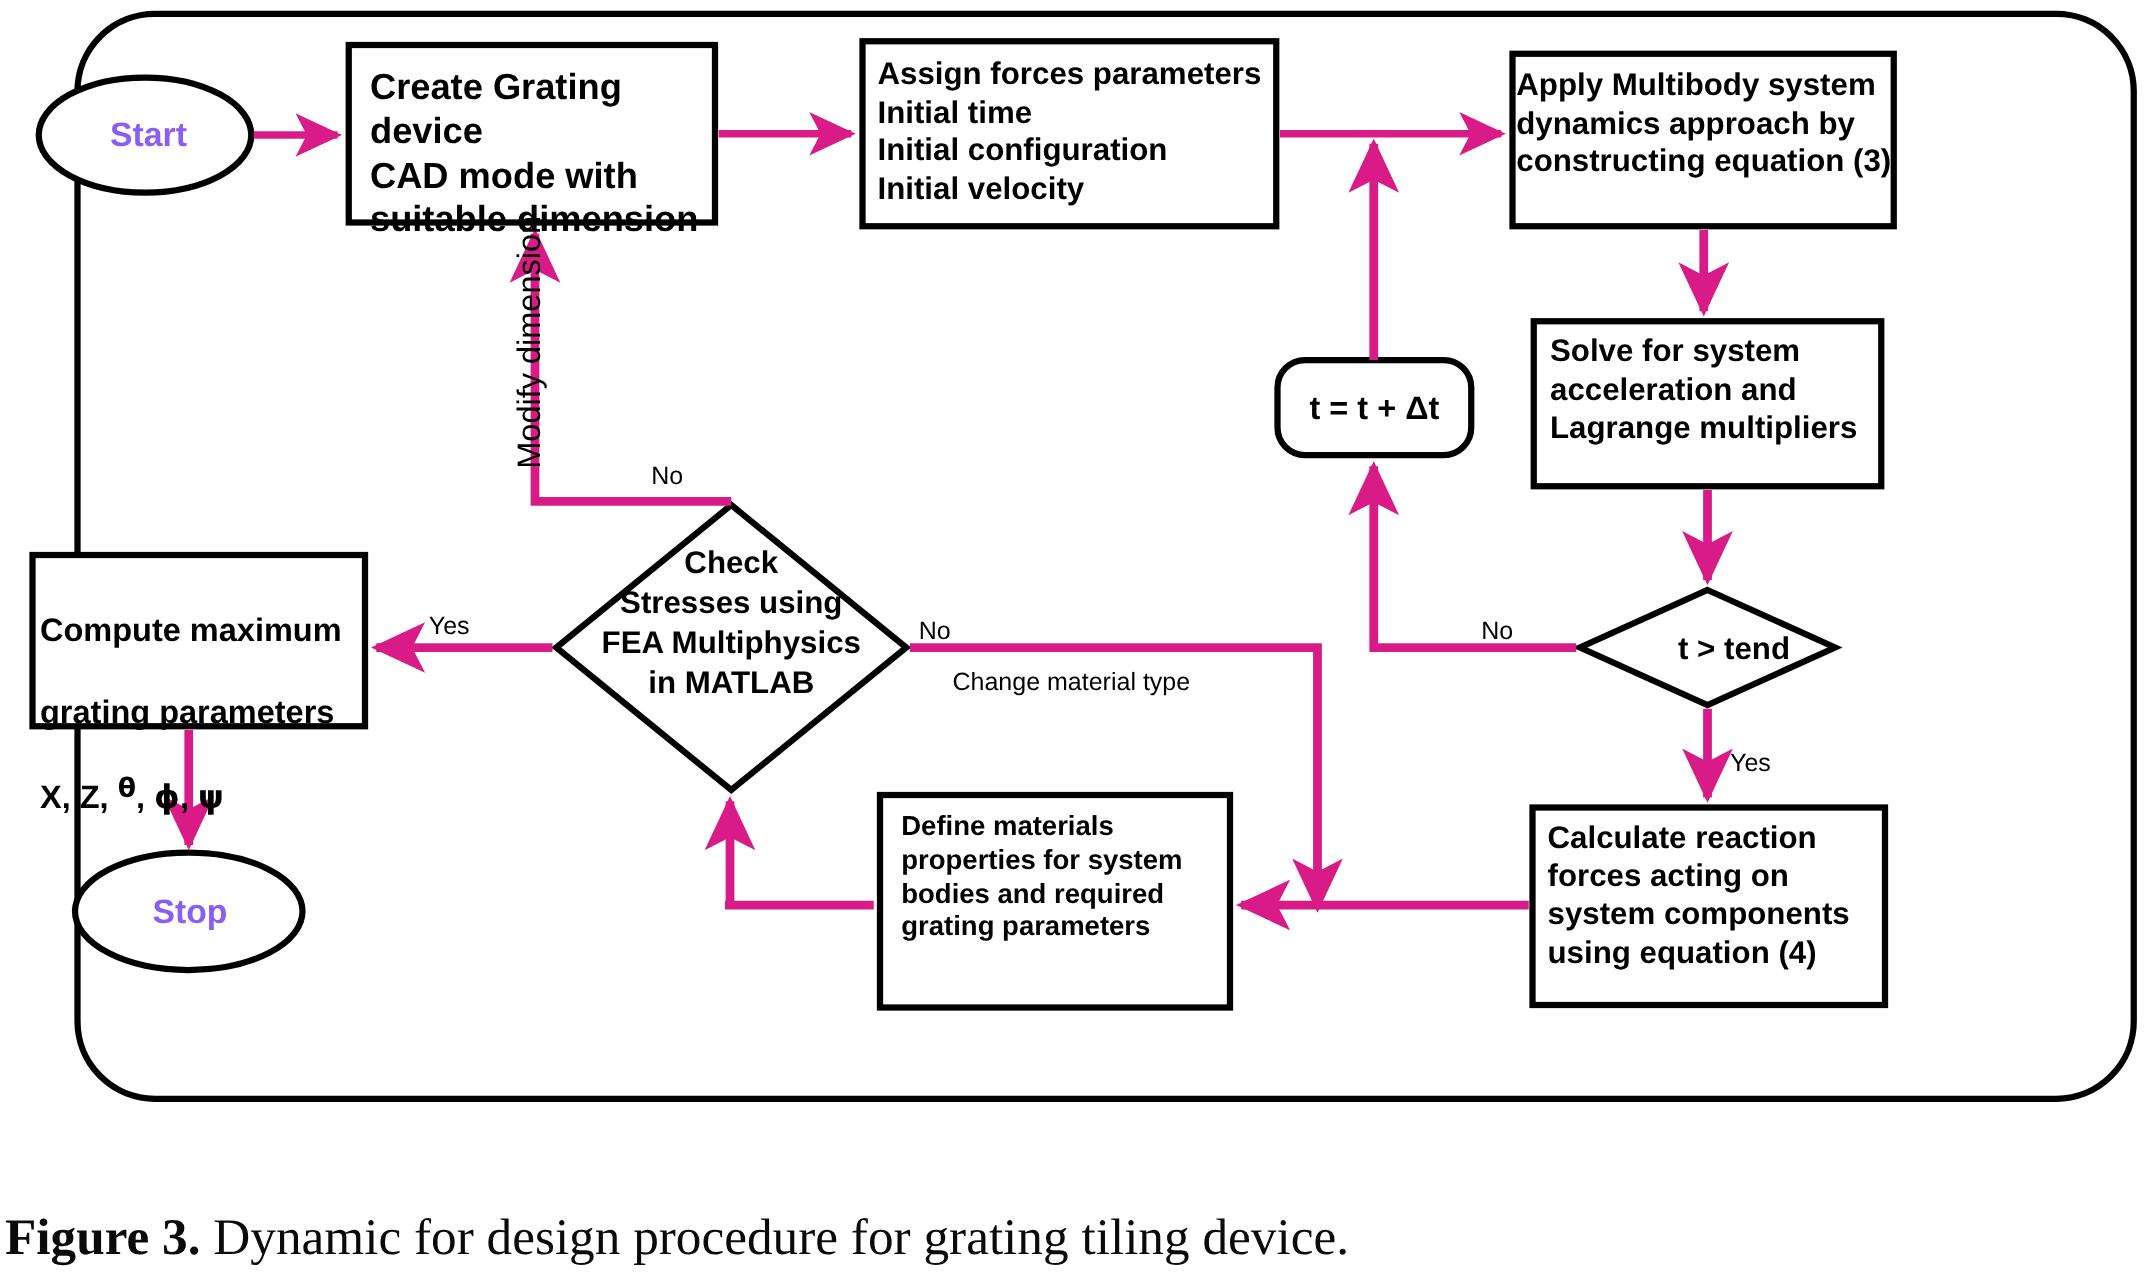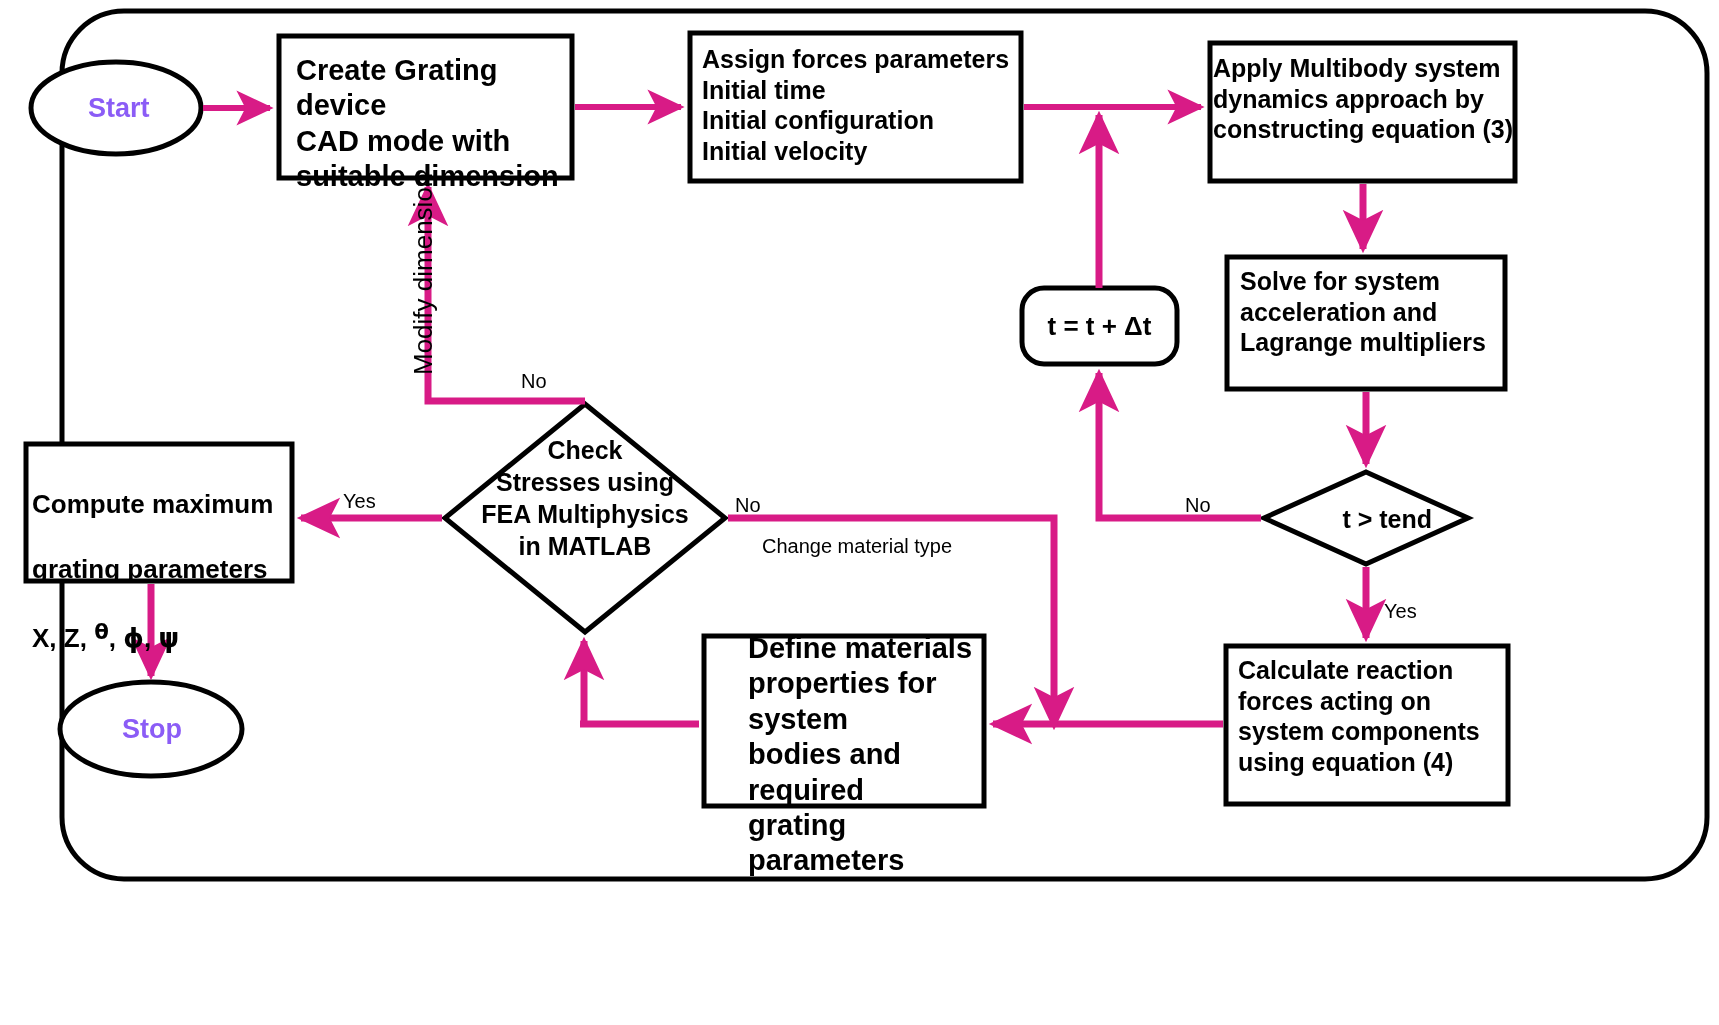--- a/index.html
+++ b/index.html
@@ -175,21 +175,21 @@
 
   <div class="node-label" style="left:1022px; top:311px; width:155px; font-size:26px; text-align:center;">t = t +  Δt</div>
 
   <div class="node-label" style="left:1300px; top:504px; width:132px; font-size:25px; text-align:right;">t &gt; tend</div>
 
   <div class="node-label" style="left:1238px; top:655px; width:270px; font-size:25px;">Calculate reaction
 forces acting on
 system components
 using equation (4)</div>
 
-  <div class="node-label" style="left:721px; top:631px; width:262px; font-size:29px;margin-left:27px;">Define materials
+  <div class="node-label" style="left:721px; top:648px; width:262px; font-size:22px;">Define materials
 properties for system
 bodies and required
 grating parameters</div>
 
   <div class="node-label" style="left:460px; top:434px; width:250px; font-size:25px; text-align:center; line-height:1.28;">Check
 Stresses using
 FEA Multiphysics
 in MATLAB</div>
 
   <div class="node-label" style="left:32px; top:455px; width:258px; font-size:26px; line-height:1.26;">
@@ -205,14 +205,15 @@
   <div class="edge-label" style="left:343px; top:478px;">Yes</div>
 
   <div class="edge-label" style="left:735px; top:482px;">No</div>
 
   <div class="edge-label" style="left:762px; top:523px;">Change material type</div>
 
   <div class="edge-label" style="left:1185px; top:482px;">No</div>
 
   <div class="edge-label" style="left:1384px; top:588px;">Yes</div>
 
+  <div class="caption"><b>Figure 3.</b><span> Dynamic for design procedure for grating tiling device.</span></div>
 
 </div>
 
 </body></html>

